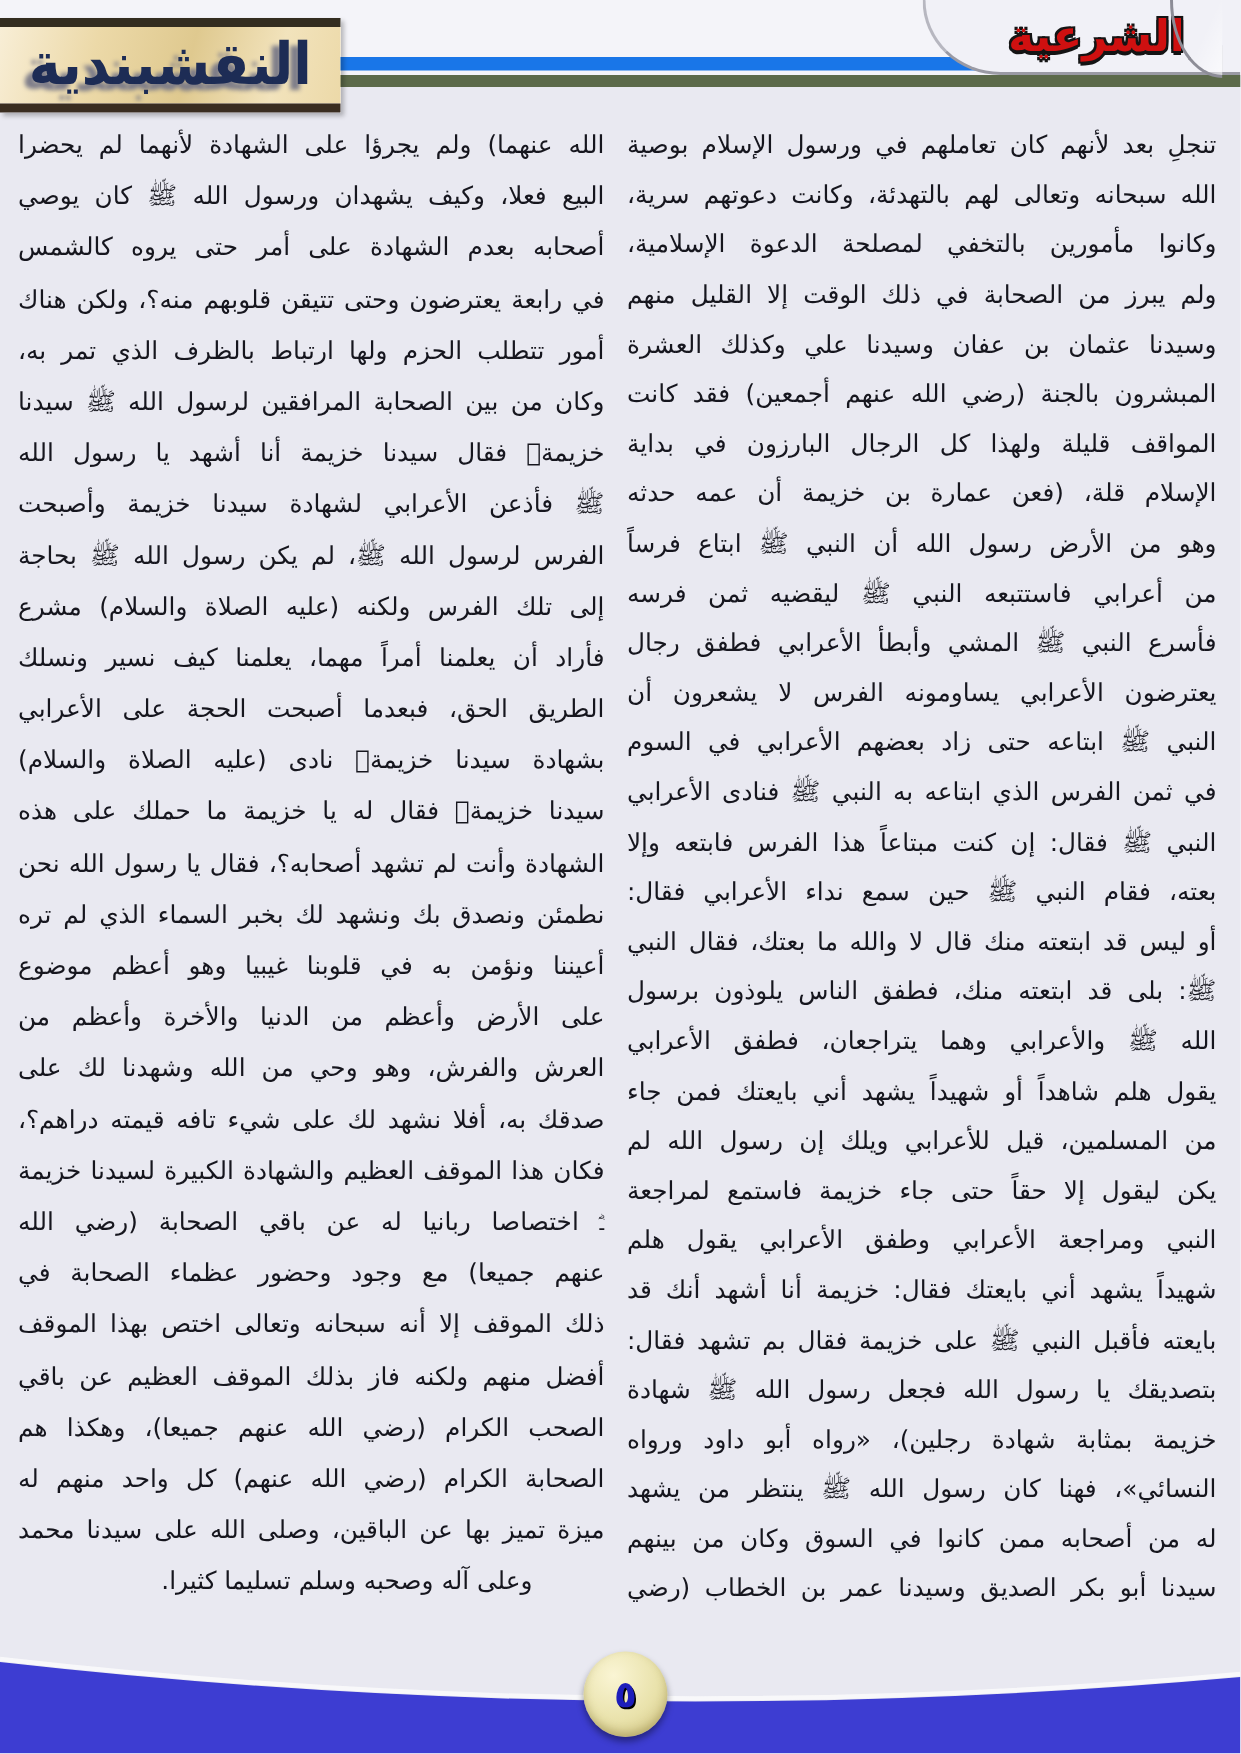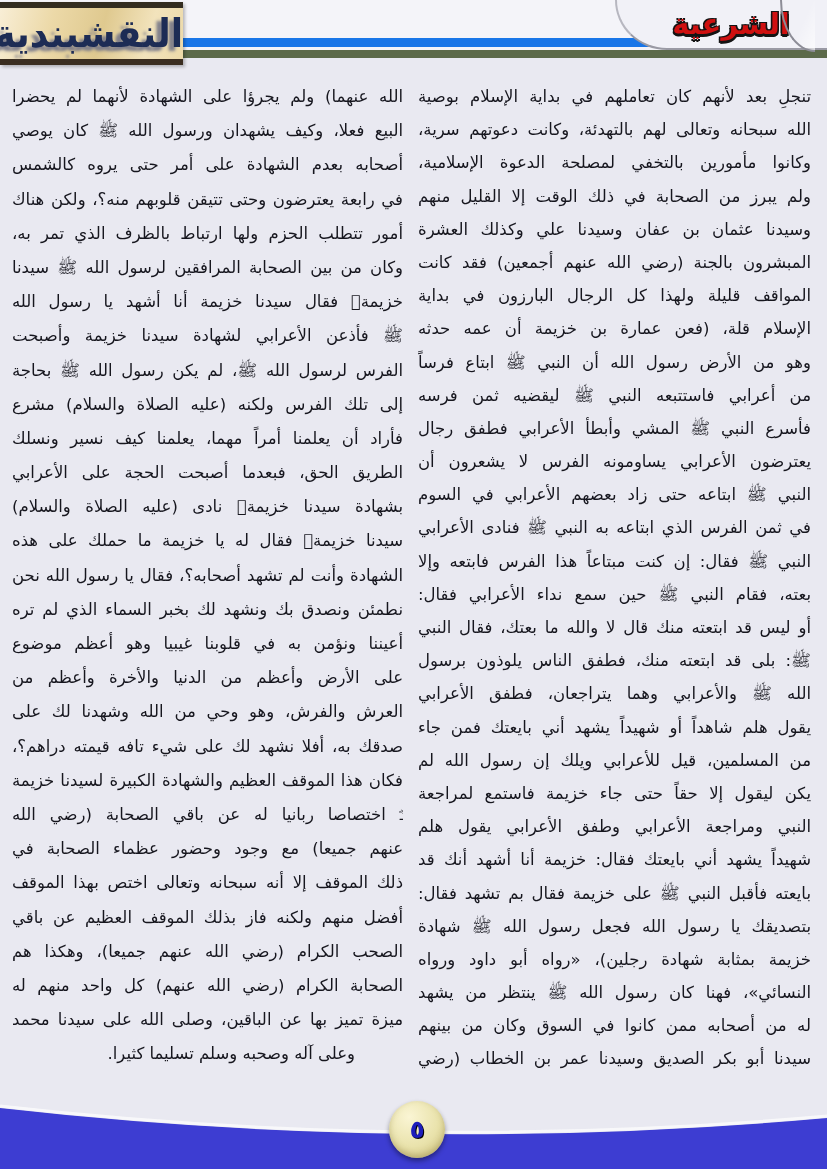--- a/index.html
+++ b/index.html
@@ -14,24 +14,24 @@
     direction:rtl;
   }
   
   .header-strip{position:absolute;top:0;left:0;width:827px;height:50px;background:#f4f4f9;}
   .blue-stripe{
     position:absolute;top:38px;left:105px;width:548px;height:9px;z-index:1;
     background:linear-gradient(to right, rgba(25,118,232,0) 0%, var(--stripe-blue) 14%, var(--stripe-blue) 100%);
   }
   .olive-line{position:absolute;top:50px;left:0;width:827px;height:8px;background:var(--olive);z-index:0;}
   .left-panel{
-    position:absolute;top:2px;left:0;width:183px;height:63px;z-index:3;box-sizing:border-box;
+    position:absolute;top:12px;left:0;width:227px;height:63px;z-index:3;box-sizing:border-box;
     background:linear-gradient(105deg,#f8eed6 0%,var(--panel-beige) 28%,#dfc98f 55%,#f2e3bc 80%,var(--panel-beige) 100%);
     border-top:6px solid #332d20; border-bottom:6px solid #3a2d20;
-    display:flex;align-items:center;
+    display:flex;align-items:center;justify-content:center;
     box-shadow:2px 2px 3px rgba(0,0,0,.25);
   }
   .left-title{
     font-size:36px;font-weight:bold;color:var(--title-navy);
     text-shadow:-5px 4px 3px rgba(120,120,135,.95);
     transform:scaleY(1.08); letter-spacing:0px; white-space:nowrap;
   }
   .right-panel{
     position:absolute;top:0;right:0;width:212px;height:50px;z-index:2;box-sizing:border-box;
     background:#f1f1f7;
@@ -83,21 +83,21 @@
   <div class="left-panel">
     <span class="left-title">النقشبندية</span>
   </div>
 
   <div class="right-panel">
     <span class="right-title">الشرعية</span>
   </div>
   <div class="curl"></div>
 
   <div class="col col-right">
-      <div class="tline">تنجلِ بعد لأنهم كان تعاملهم في بداية الإسلام بوصية</div>
+      <div class="tline">تنجلِ بعد لأنهم كان تعاملهم في ورسول الإسلام بوصية</div>
       <div class="tline">الله سبحانه وتعالى لهم بالتهدئة، وكانت دعوتهم سرية،</div>
       <div class="tline">وكانوا مأمورين بالتخفي لمصلحة الدعوة الإسلامية،</div>
       <div class="tline">ولم يبرز من الصحابة في ذلك الوقت إلا القليل منهم</div>
       <div class="tline">وسيدنا عثمان بن عفان وسيدنا علي وكذلك العشرة</div>
       <div class="tline">المبشرون بالجنة (رضي الله عنهم أجمعين) فقد كانت</div>
       <div class="tline">المواقف قليلة ولهذا كل الرجال البارزون في بداية</div>
       <div class="tline">الإسلام قلة، (فعن عمارة بن خزيمة أن عمه حدثه</div>
       <div class="tline">وهو من الأرض رسول الله أن النبي ﷺ ابتاع فرساً</div>
       <div class="tline">من أعرابي فاستتبعه النبي ﷺ ليقضيه ثمن فرسه</div>
       <div class="tline">فأسرع النبي ﷺ المشي وأبطأ الأعرابي فطفق رجال</div>

